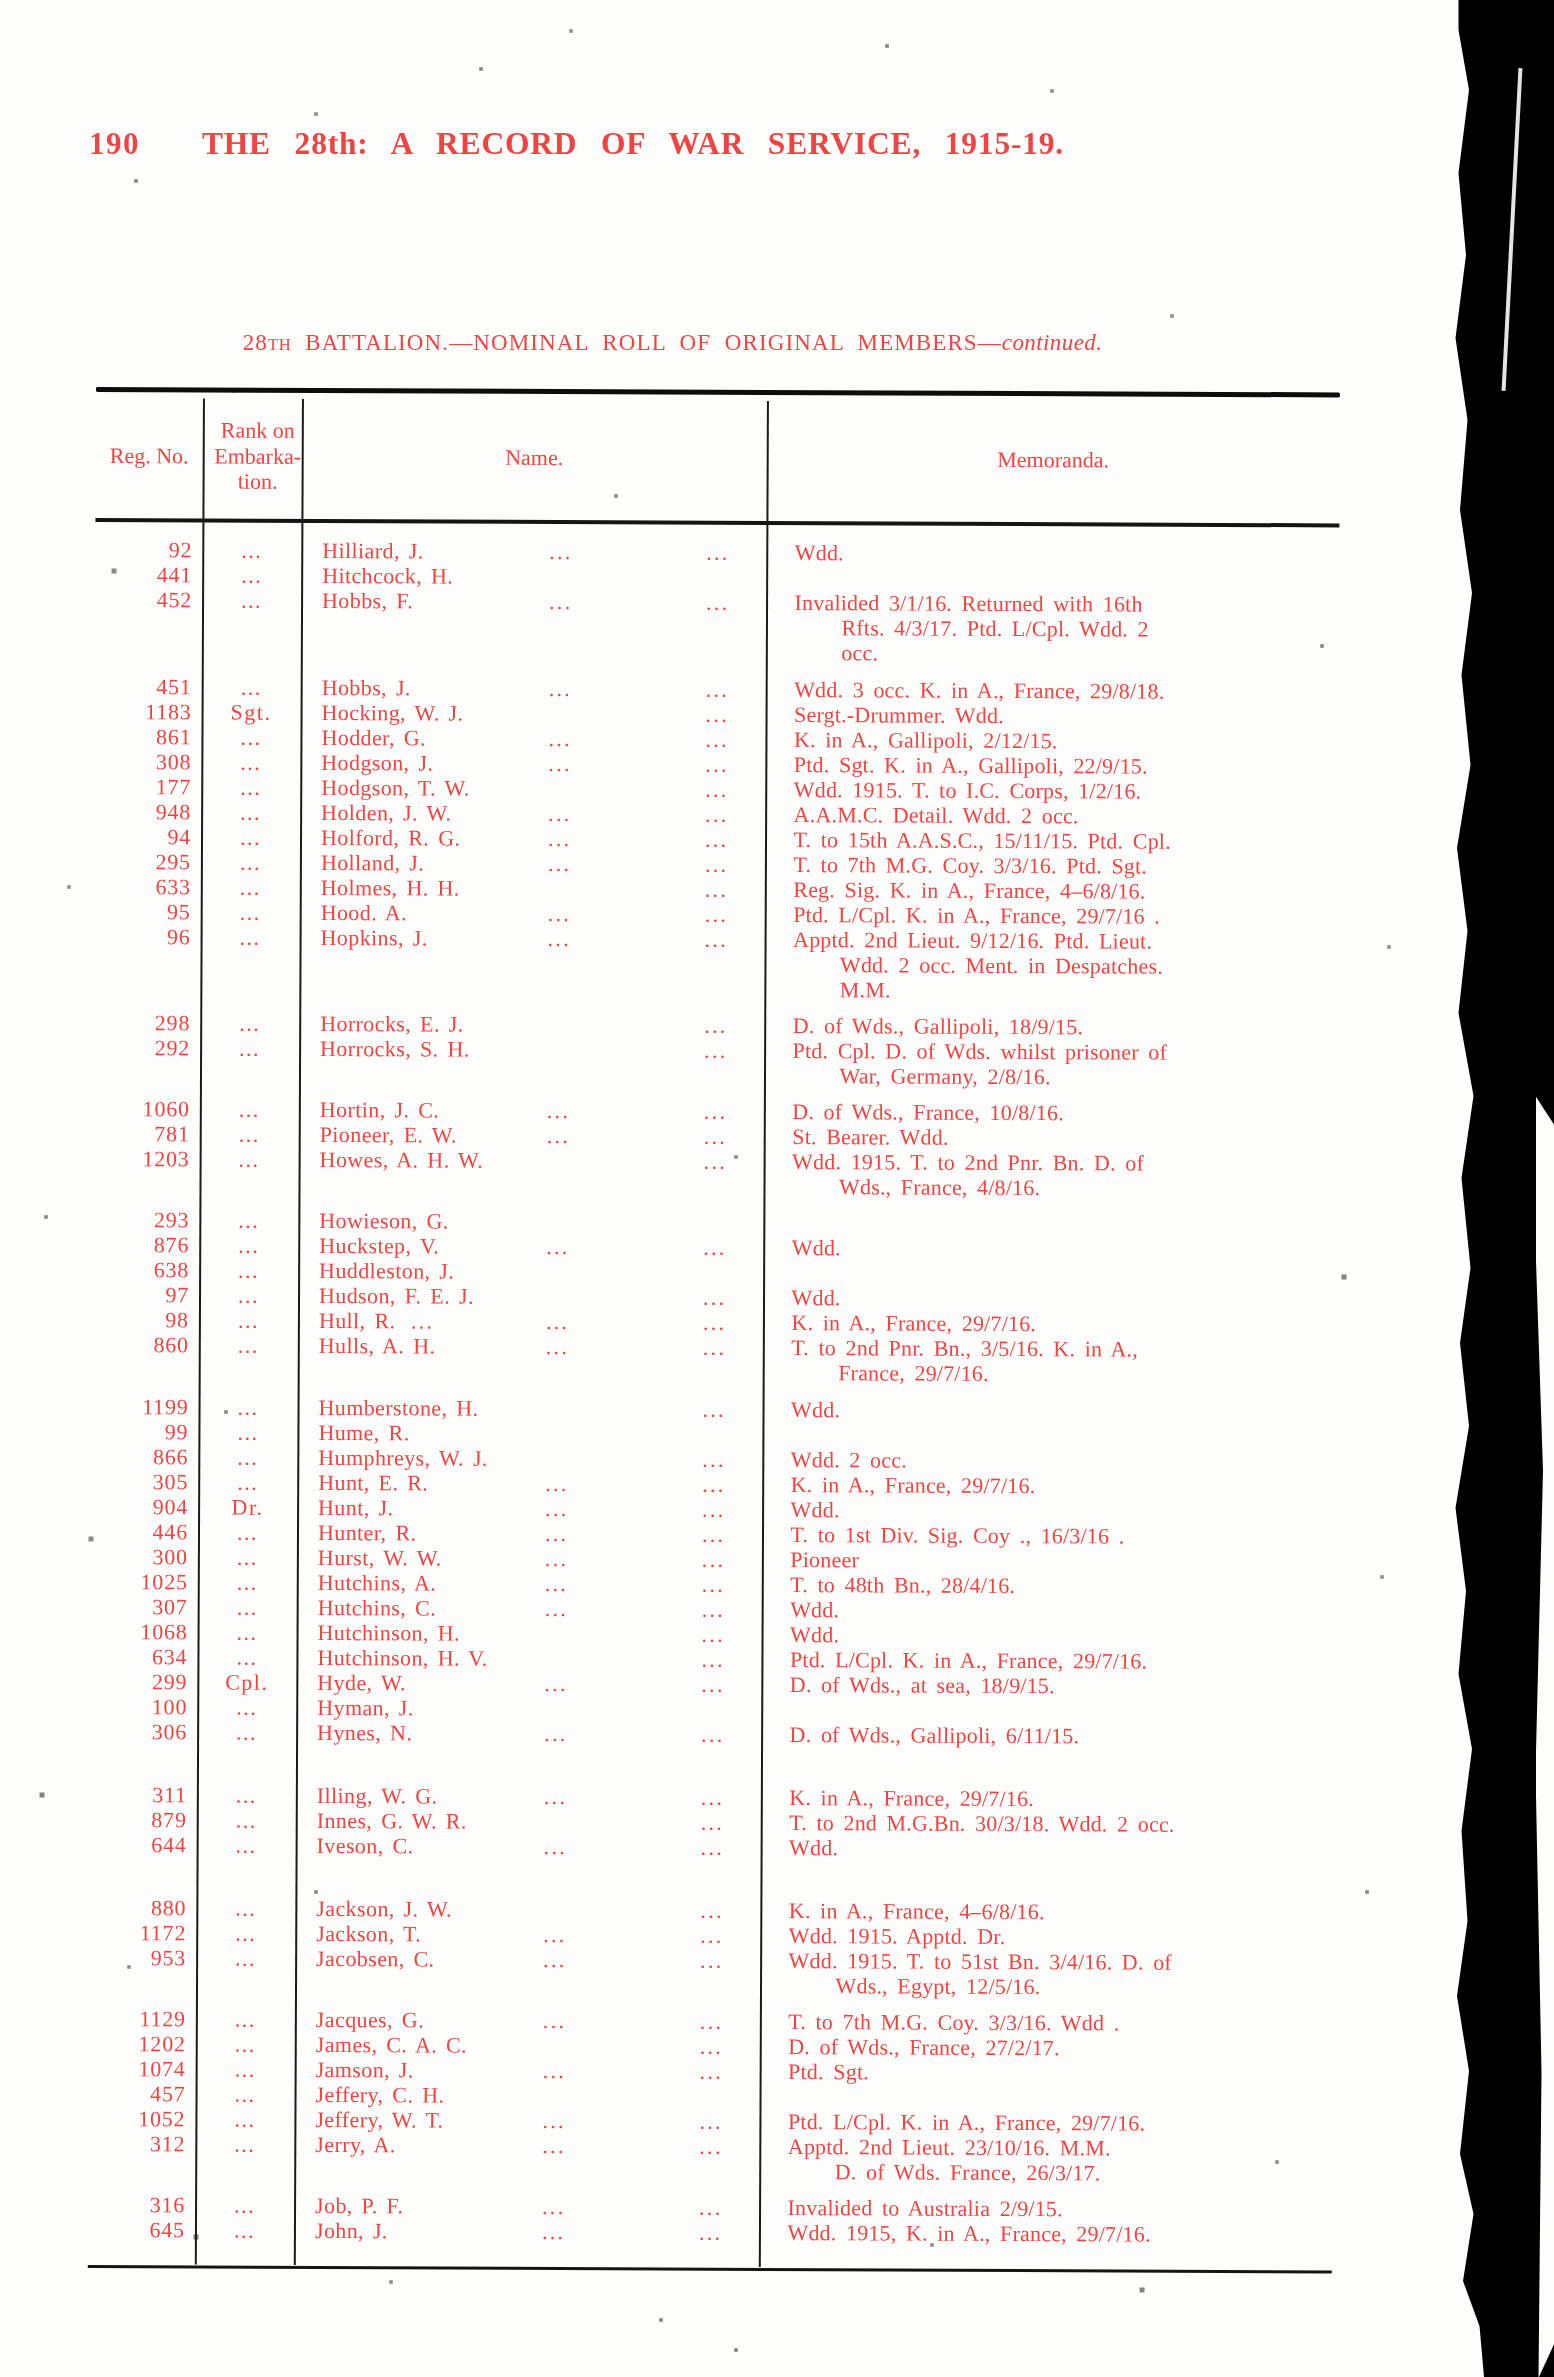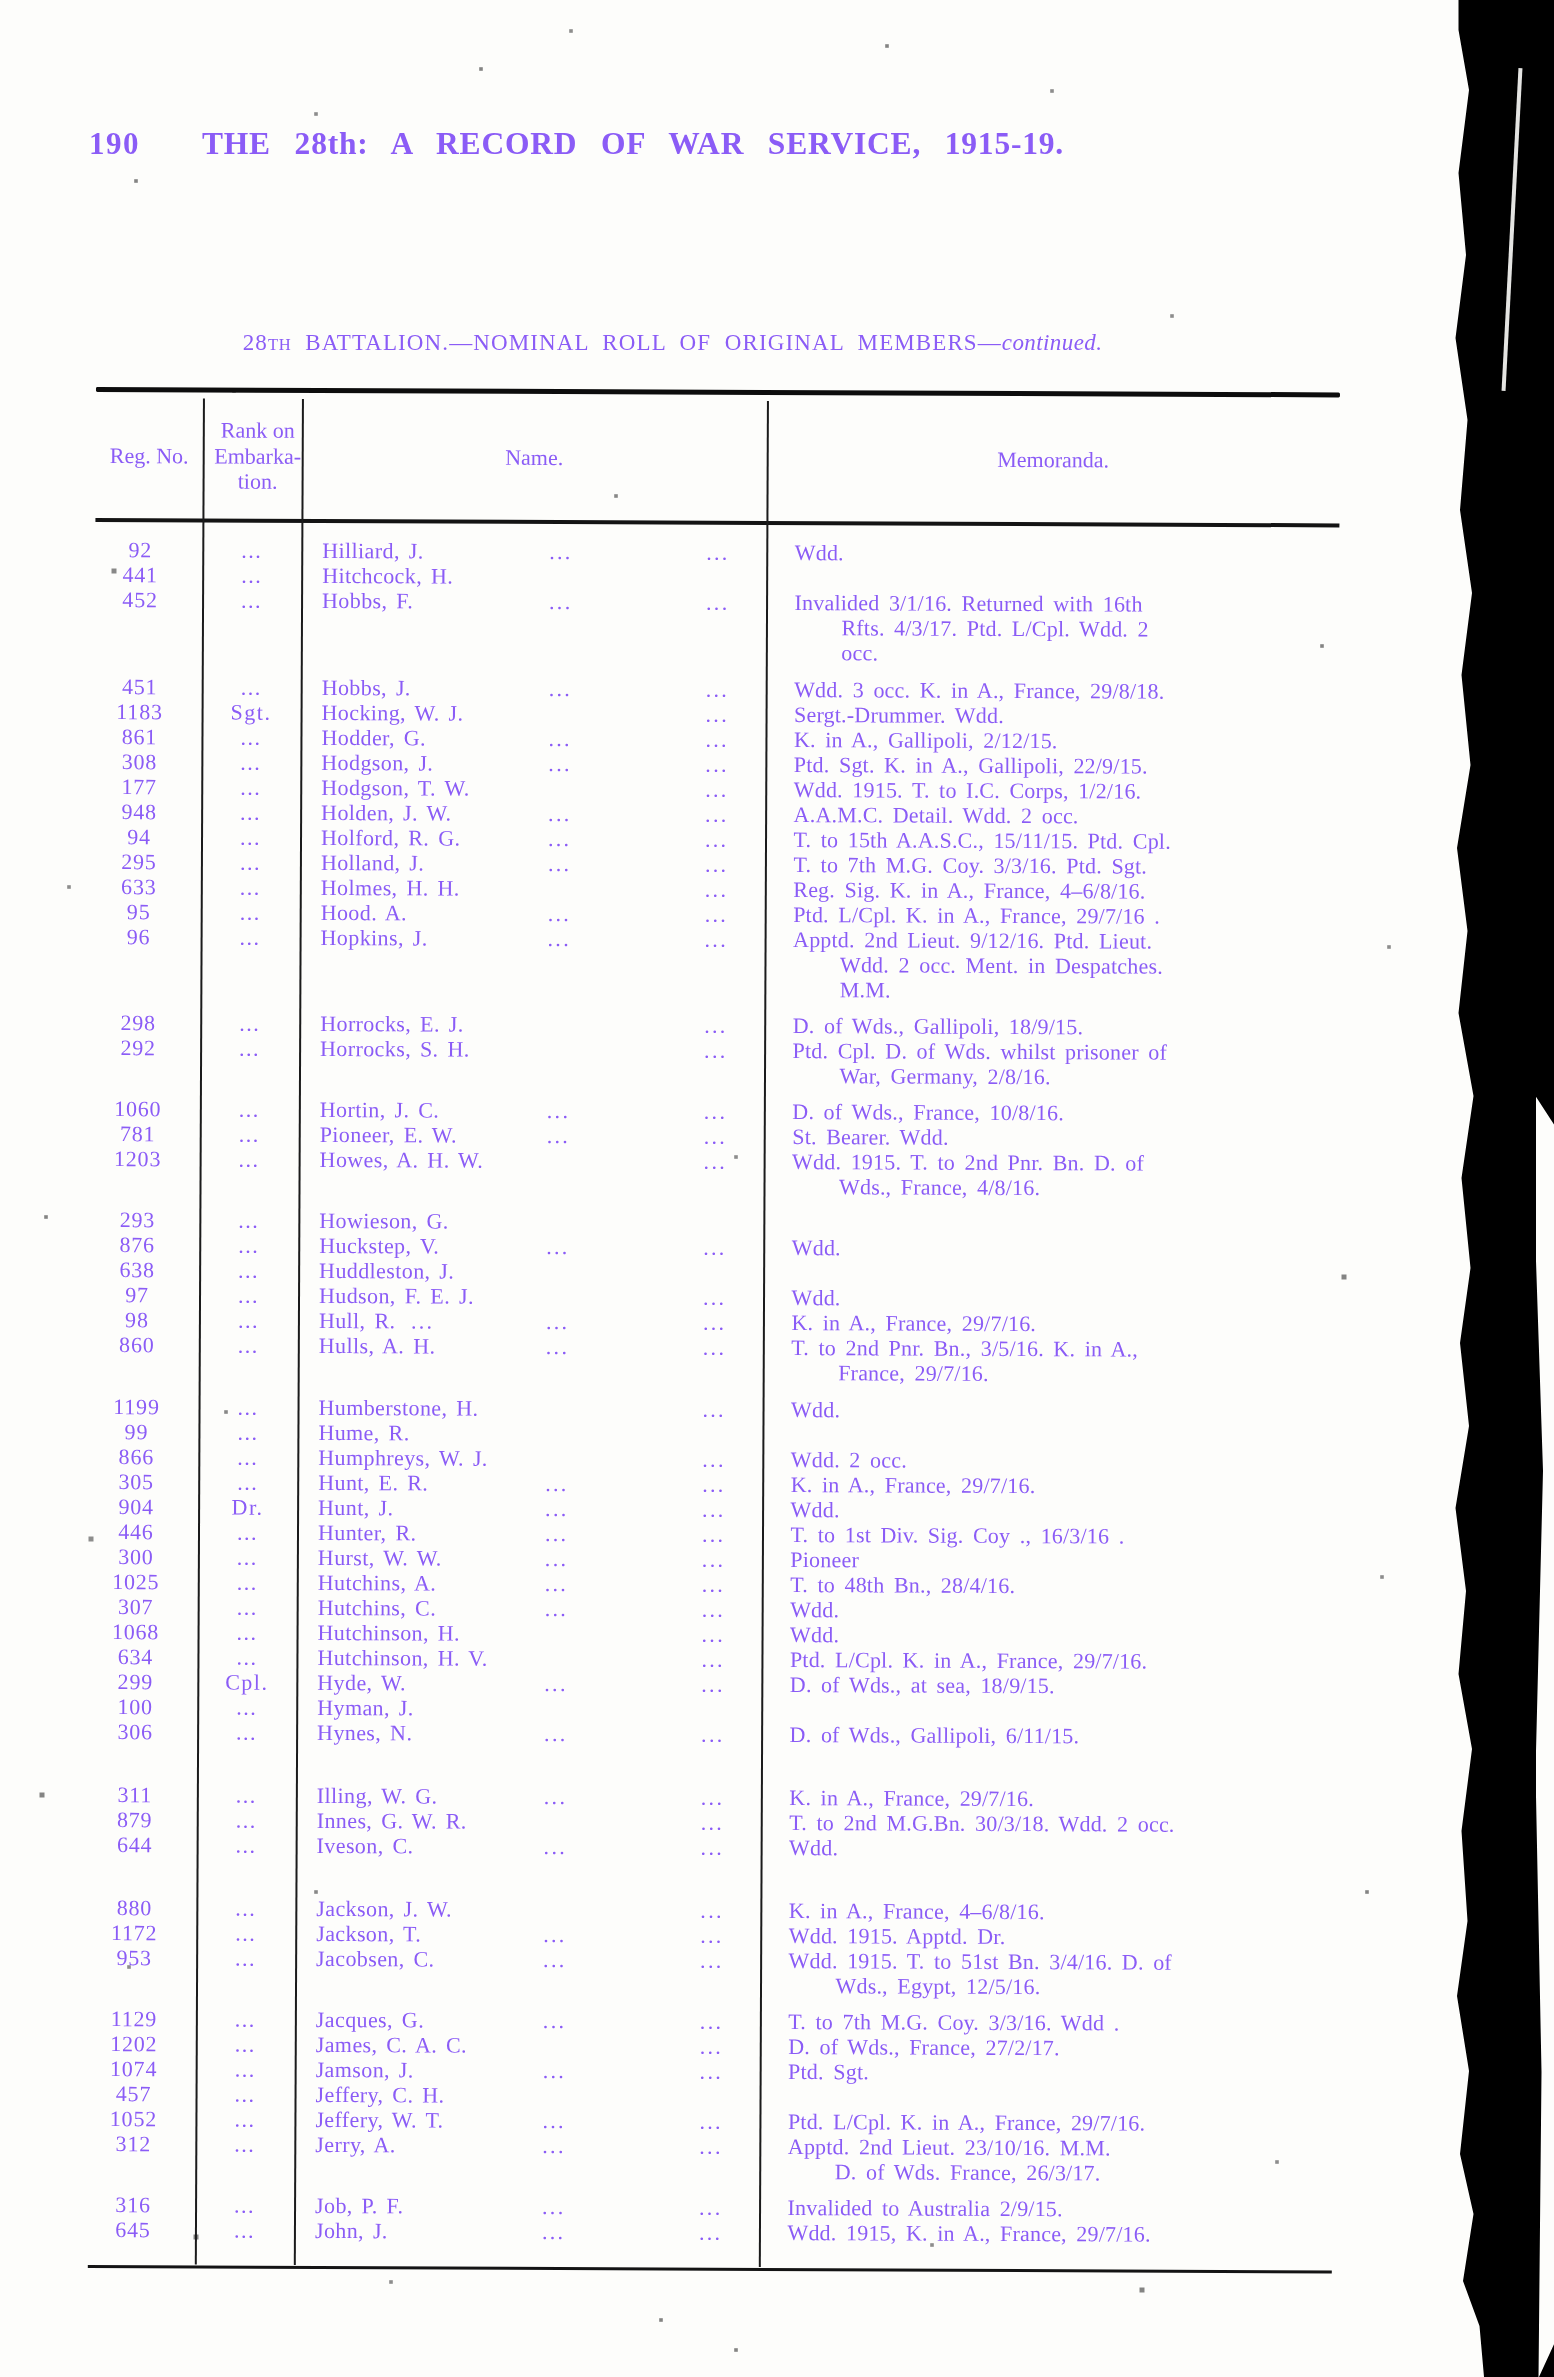--- a/index.html
+++ b/index.html
@@ -2,21 +2,21 @@
 <html style="font-size:12px"><head>
 <meta charset="utf-8">
 <style>
   html,body{margin:0;padding:0;background:#e8e8e4;}
   .page{
     position:relative;
     width:1555px;height:2377px;
     background:#fdfdfb;
     overflow:hidden;
     font-family:"Liberation Serif","DejaVu Serif",serif;
-    color:#8b5cf6;
+    color:#ef4444;
   }
   
   .speckles{position:absolute;top:0;left:0;width:1.5px;height:1.5px;background:transparent;
     box-shadow:
       135px 180px 0 0.8px #222, 315px 113px 0 0.8px #333, 480px 68px 0 0.8px #222,
       233px 390px 0 0.8px #333, 113px 570px 0 1.5px #2a2a2a, 68px 886px 0 0.8px #333,
       45px 1216px 0 0.8px #222, 90px 1538px 0 1.5px #333, 41px 1794px 0 1.5px #222,
       128px 1966px 0 0.8px #333, 195px 2236px 0 1.5px #222, 390px 2281px 0 0.8px #333,
       660px 2319px 0 0.8px #222, 931px 2244px 0 0.8px #333, 1141px 2289px 0 1.5px #222,
       1276px 2161px 0 0.8px #333, 1366px 1891px 0 0.8px #222, 1381px 1576px 0 0.8px #333,
@@ -67,21 +67,21 @@
   .hcell{position:absolute;top:0;height:126px;display:flex;align-items:center;
     justify-content:center;text-align:center;font-size:22px;line-height:25.5px;}
   .h-reg{left:0;width:107px;}
   .h-rank{left:107px;width:110px;}
   .h-name{left:206px;width:465px;}
   .h-memo{left:671px;width:573px;}
 
   .trow{display:flex;align-items:flex-start;font-size:22px;line-height:25px;}
   .trow.gap-s{margin-top:11.3px;}
   .trow.gap-l{margin-top:38px;}
-  .c-reg{width:107px;box-sizing:border-box;text-align:center;padding-right:17px;flex:none;letter-spacing:0.8px;}
+  .c-reg{width:107px;box-sizing:border-box;text-align:right;padding-right:10px;flex:none;letter-spacing:0.8px;}
   .c-rank{width:99px;box-sizing:border-box;text-align:center;flex:none;letter-spacing:1.5px;}
   .c-name{width:465px;box-sizing:border-box;padding-left:21px;flex:none;position:relative;
     letter-spacing:0.4px;word-spacing:3px;}
   .c-memo{flex:1;box-sizing:border-box;padding-left:28.5px;padding-right:6px;
     letter-spacing:0.2px;word-spacing:3.8px;}
   .dotstop{position:absolute;top:0;letter-spacing:2.3px;}
   .memo-line{white-space:nowrap;}
   .memo-line.cont{padding-left:47px;}
 </style>
 </head>

